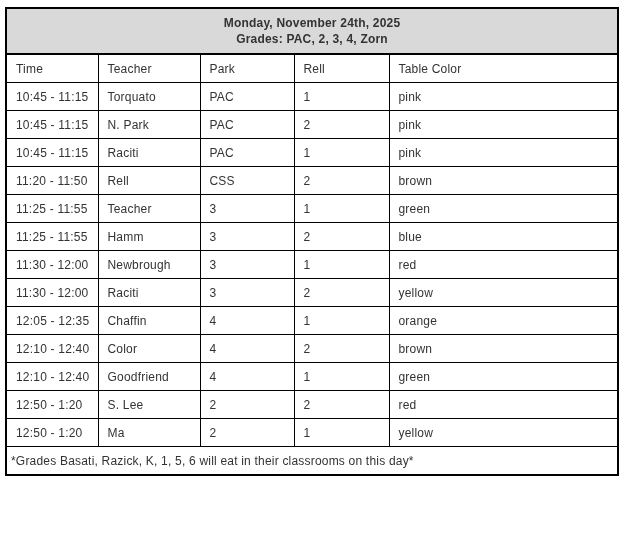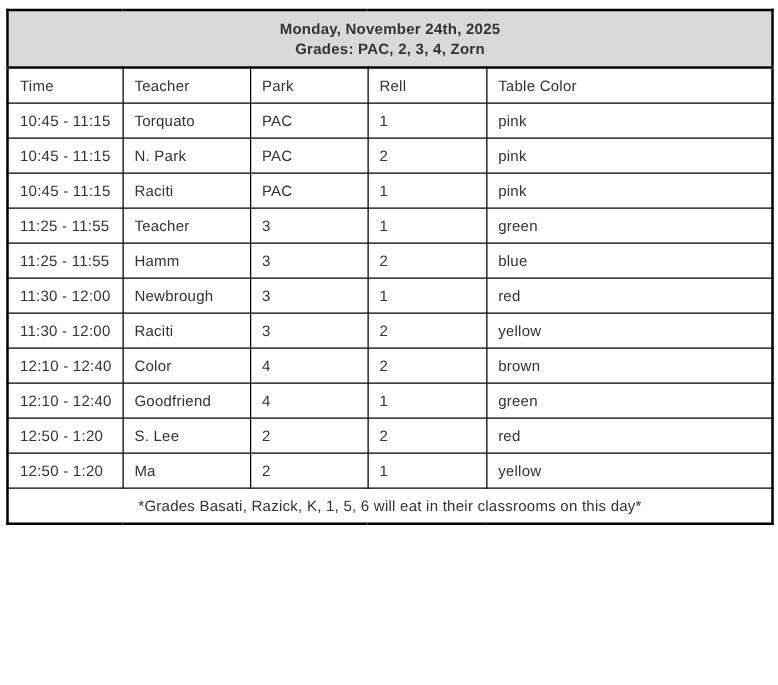--- a/index.html
+++ b/index.html
@@ -47,21 +47,20 @@
   tr.title-row .title-line {
     line-height: 16px;
   }
   tr.col-header-row th,
   tbody td {
     text-align: left;
     padding: 0 4px 0 9px;
     height: 27px;
   }
   tfoot td {
-    text-align: center;
     height: 27px;
     padding: 0 4px;
   }
 </style>
 </head>
 <body>
 
 <div class="page">
   <table class="schedule">
     <colgroup>
@@ -102,20 +101,27 @@
           <td>pink</td>
         </tr>
         <tr>
           <td>10:45 - 11:15</td>
           <td>Raciti</td>
           <td>PAC</td>
           <td>1</td>
           <td>pink</td>
         </tr>
         <tr>
+          <td>11:20 - 11:50</td>
+          <td>Rell</td>
+          <td>CSS</td>
+          <td>2</td>
+          <td>brown</td>
+        </tr>
+        <tr>
           <td>11:25 - 11:55</td>
           <td>Teacher</td>
           <td>3</td>
           <td>1</td>
           <td>green</td>
         </tr>
         <tr>
           <td>11:25 - 11:55</td>
           <td>Hamm</td>
           <td>3</td>
@@ -128,20 +134,27 @@
           <td>3</td>
           <td>1</td>
           <td>red</td>
         </tr>
         <tr>
           <td>11:30 - 12:00</td>
           <td>Raciti</td>
           <td>3</td>
           <td>2</td>
           <td>yellow</td>
+        </tr>
+        <tr>
+          <td>12:05 - 12:35</td>
+          <td>Chaffin</td>
+          <td>4</td>
+          <td>1</td>
+          <td>orange</td>
         </tr>
         <tr>
           <td>12:10 - 12:40</td>
           <td>Color</td>
           <td>4</td>
           <td>2</td>
           <td>brown</td>
         </tr>
         <tr>
           <td>12:10 - 12:40</td>

